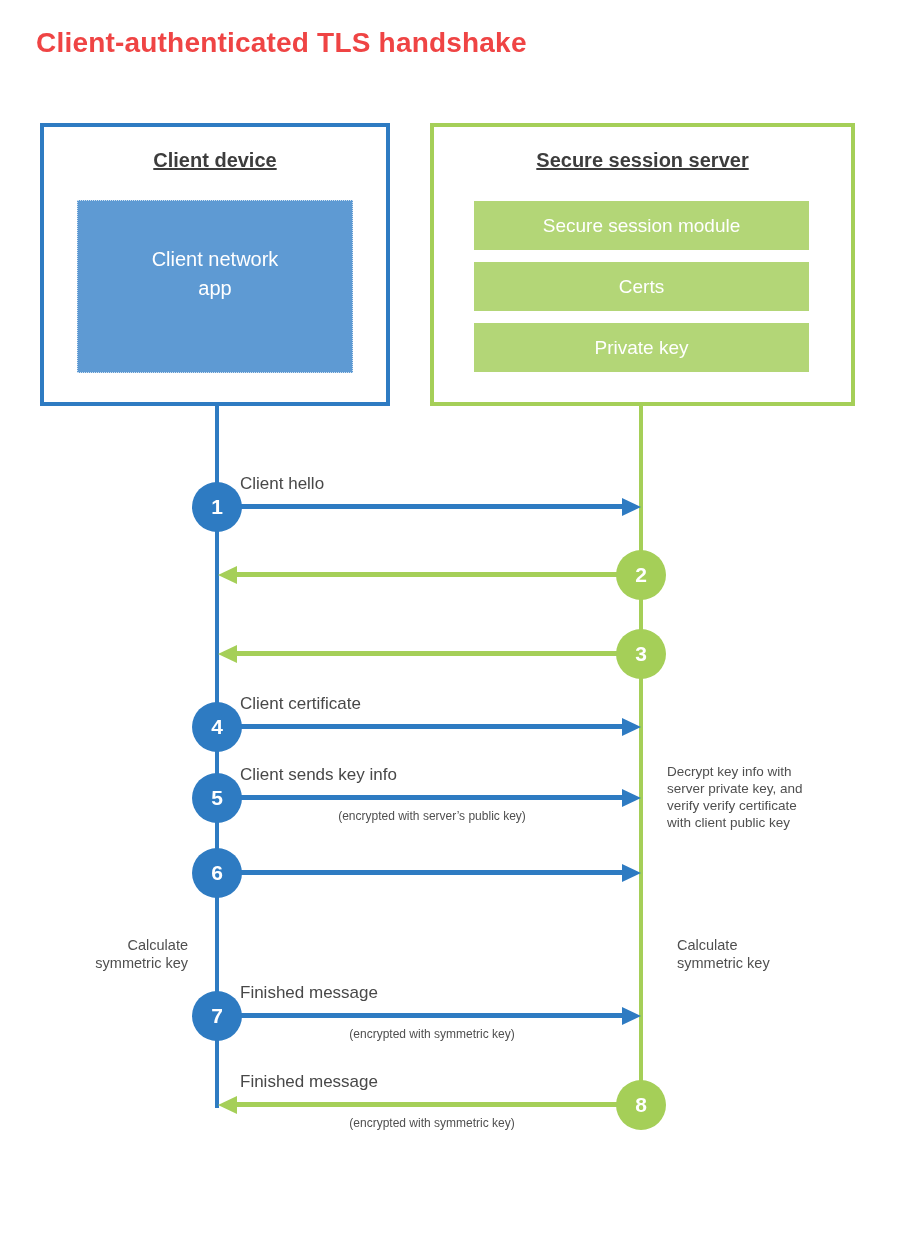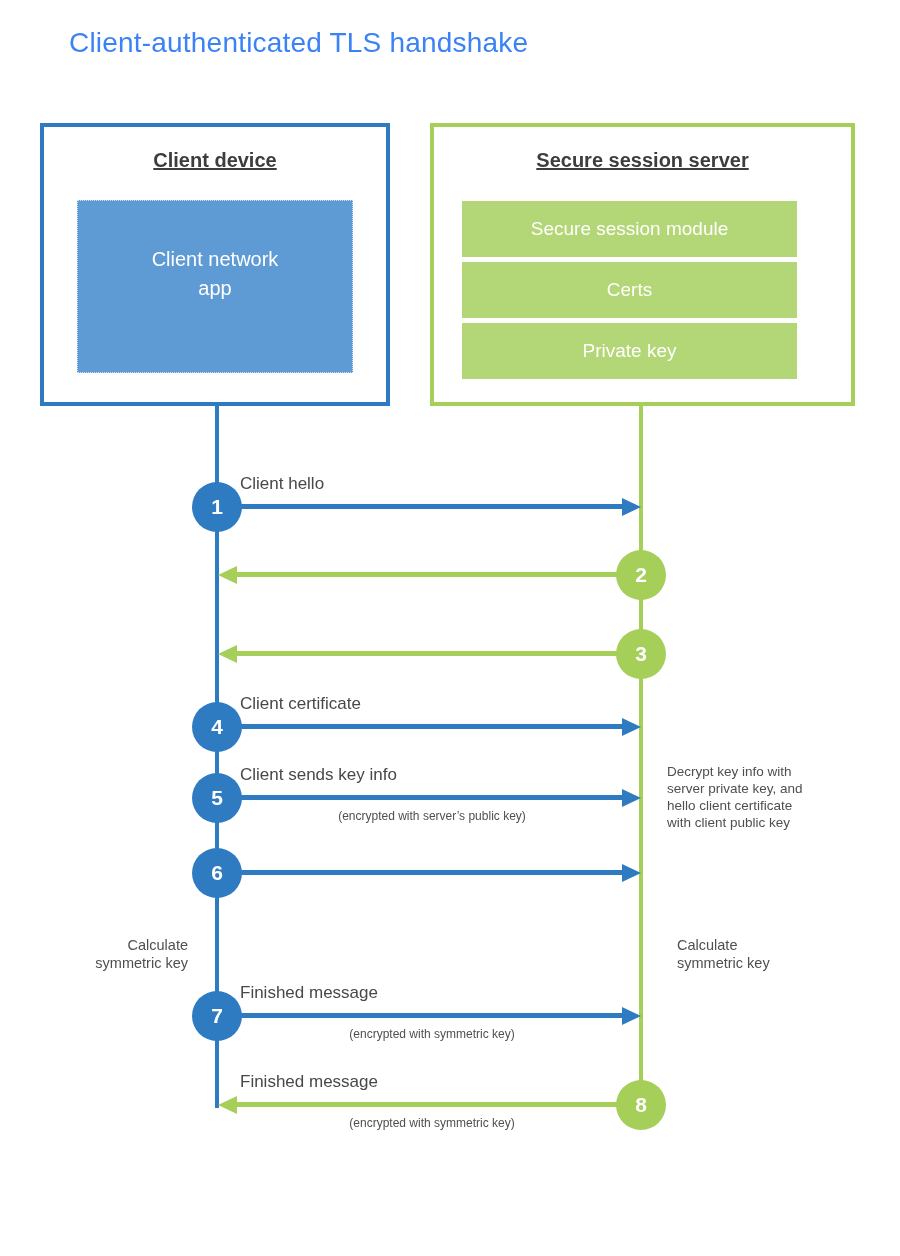--- a/index.html
+++ b/index.html
@@ -2,40 +2,40 @@
 <html><head>
 <meta charset="utf-8">
 <style>
   html,body{margin:0;padding:0;background:#ffffff;}
   .canvas{
     position:relative;width:900px;height:1256px;background:#ffffff;overflow:hidden;
     font-family:"Liberation Sans","DejaVu Sans",sans-serif;
   }
   .page-title{
     position:absolute;left:36px;top:27px;
-    font-size:28px;font-weight:400;color:#3b82f6;letter-spacing:.2px;margin-left:33px;
+    font-size:28px;font-weight:700;color:#ef4444;letter-spacing:.2px;
   }
 
   
   .entity-box{position:absolute;top:123px;height:283px;background:#fff;box-sizing:border-box;}
   .client-box{left:40px;width:350px;border:4px solid #2e7bc2;}
   .server-box{left:430px;width:425px;border:4px solid #a5cf58;}
   .entity-title{
     position:absolute;left:0;right:0;top:22px;text-align:center;
     font-size:20px;font-weight:700;color:#3d3d3d;text-decoration:underline;
   }
   .app-box{
     position:absolute;left:33px;top:73px;width:276px;height:173px;
     background:#5e9ad3;border:1px dotted #cfe2f3;box-sizing:border-box;
     display:flex;align-items:center;justify-content:center;text-align:center;
     color:#ffffff;font-size:20px;line-height:1.45;white-space:pre-line;
     padding-bottom:26px;
   }
   .module-bar{
-    position:absolute;left:28px;width:335px;height:56px;background:#b3d677;
+    position:absolute;left:40px;width:335px;height:49px;background:#b3d677;
     display:flex;align-items:center;justify-content:center;
     color:#ffffff;font-size:19px;
   }
   .bar-0{top:74px}.bar-1{top:135px}.bar-2{top:196px}
 
   
   .vline{position:absolute;top:406px;width:4px;}
   .vline-client{left:215px;height:702px;background:#2e7bc2;}
   .vline-server{left:639px;height:699px;background:#a5cf58;}
 
@@ -130,20 +130,20 @@
   <div class="msg-sublabel" style="top:1027px">(encrypted with symmetric key)</div>
 
   <div class="msg-label" style="top:1072px">Finished message</div>
   <div class="arrow-line al-green" style="top:1102px"></div>
   <div class="arrow-head ah-left" style="top:1096px"></div>
   <div class="step-circle c-green" style="top:1080px">8</div>
   <div class="msg-sublabel" style="top:1116px">(encrypted with symmetric key)</div>
 
   <div class="note note-decrypt">Decrypt key info with
 server private key, and
-hello client certificate
+verify verify certificate
 with client public key</div>
   <div class="note note-calc-left">Calculate
 symmetric key</div>
   <div class="note note-calc-right">Calculate
 symmetric key</div>
 
 </div>
 
 </body></html>

